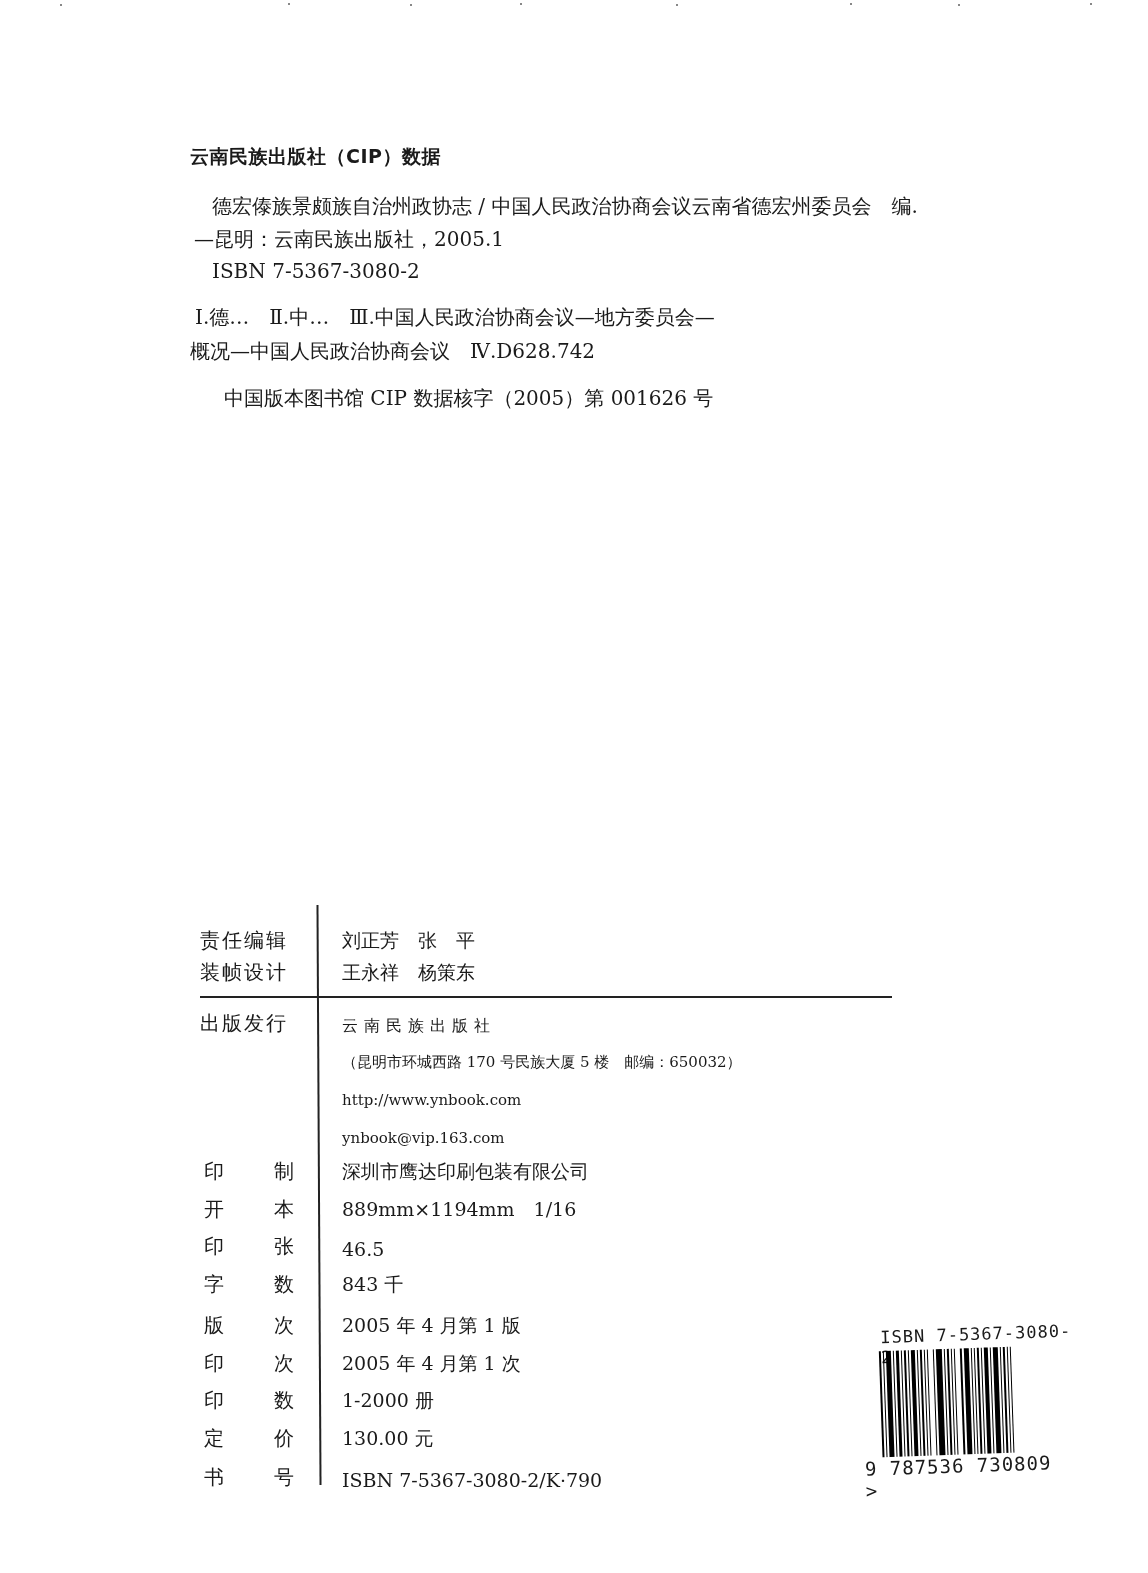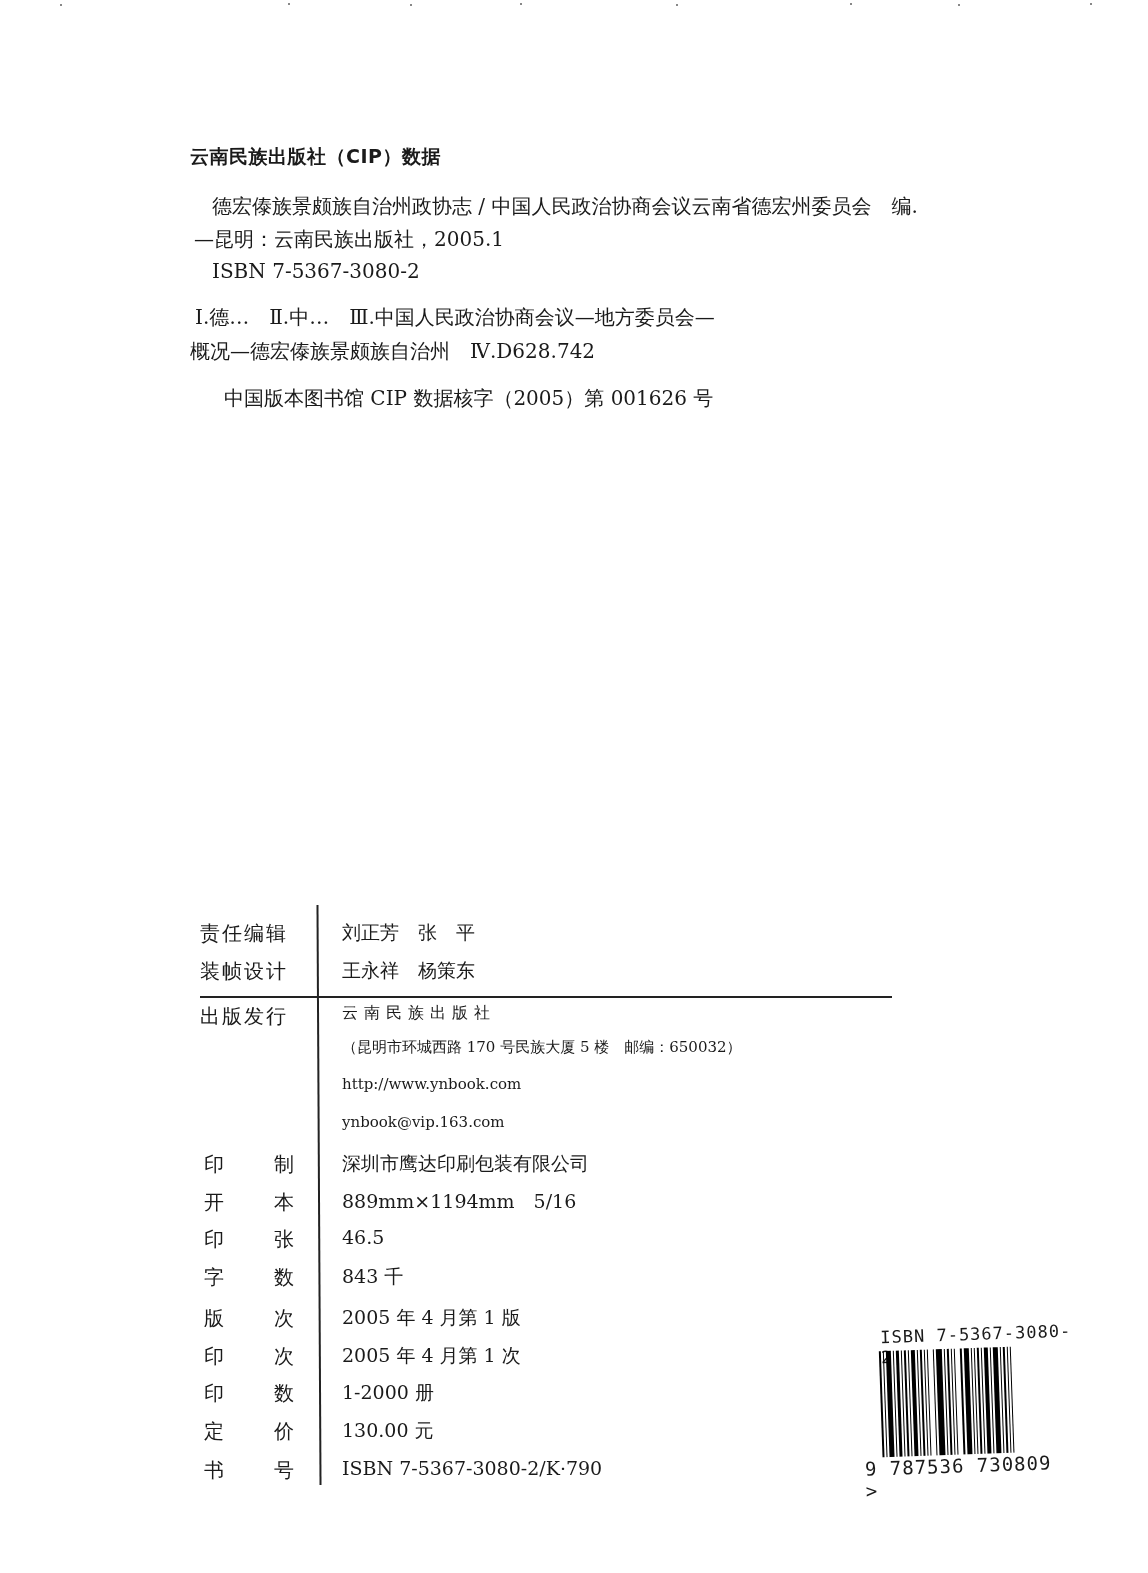--- a/index.html
+++ b/index.html
@@ -11,21 +11,21 @@
       position: absolute; left: 190px; top: 144px;
       font-family: "DejaVu Sans", sans-serif; font-weight: bold; font-size: 19px; letter-spacing: 0.5px;
     }
     .cip-line { position: absolute; font-size: 20px; white-space: nowrap; }
     .specks { position: absolute; top: 0; left: 0; width: 1148px; height: 12px; }
     .speck { position: absolute; width: 2px; height: 2px; background: #888; }
 
     .imprint { position: absolute; left: 200px; top: 905px; width: 700px; height: 590px; }
     .vline { position: absolute; left: 118px; top: 0; width: 1.5px; height: 580px; background: #222; transform: rotate(-0.3deg); }
     .hline { position: absolute; left: 0; top: 91px; width: 692px; height: 1.5px; background: #222; }
-    .row { position: absolute; left: 0; height: 34px; display: flex; align-items: flex-start; }
+    .row { position: absolute; left: 0; height: 34px; display: flex; align-items: flex-end; }
     .label { width: 100px; font-size: 20px; letter-spacing: 2px; }
     .label.spread { display: flex; justify-content: space-between; width: 92px; padding-left: 4px; }
     .value { position: absolute; left: 142px; font-size: 19px; white-space: nowrap; }
     .value.small { font-size: 15px; }
     .value.spaced { letter-spacing: 6px; font-size: 16px; }
 
     .barcode {
       position: absolute; left: 858px; top: 1328px; width: 215px; height: 165px;
       transform: rotate(-2deg); transform-origin: left top;
     }
@@ -46,32 +46,32 @@
   <div class="speck" style="left:850px;top:3px"></div>
   <div class="speck" style="left:958px;top:4px"></div>
   <div class="speck" style="left:1090px;top:3px"></div>
 </div>
 
 <div class="cip-title">云南民族出版社（CIP）数据</div>
 <div class="cip-line" style="left:212px;top:193px">德宏傣族景颇族自治州政协志 / 中国人民政治协商会议云南省德宏州委员会　编.</div>
 <div class="cip-line" style="left:194px;top:226px">—昆明：云南民族出版社，2005.1</div>
 <div class="cip-line" style="left:212px;top:259px">ISBN 7-5367-3080-2</div>
 <div class="cip-line" style="left:195px;top:304px">Ⅰ.德…　Ⅱ.中…　Ⅲ.中国人民政治协商会议—地方委员会—</div>
-<div class="cip-line" style="left:190px;top:338px">概况—德宏傣族景颇族自治州　Ⅳ.D628.742</div>
+<div class="cip-line" style="left:190px;top:338px">概况—中国人民政治协商会议　Ⅳ.D628.742</div>
 <div class="cip-line" style="left:224px;top:385px">中国版本图书馆 CIP 数据核字（2005）第 001626 号</div>
 
 <div class="imprint">
   <div class="vline"></div>
   <div class="hline"></div>
 
   <div class="row" style="top:15px">
     <span class="label">责任编辑</span>
     <span class="value">刘正芳　张　平</span>
   </div>
-  <div class="row" style="top:53px">
+  <div class="row" style="top:47px">
     <span class="label">装帧设计</span>
     <span class="value">王永祥　杨策东</span>
   </div>
   <div class="row" style="top:98px">
     <span class="label">出版发行</span>
     <span class="value spaced">云南民族出版社</span>
   </div>
   <div class="row" style="top:133px">
     <span class="value small">（昆明市环城西路 170 号民族大厦 5 楼　邮编：650032）</span>
   </div>
@@ -87,21 +87,21 @@
         <span>印</span>
         <span>制</span>
       </span>
     <span class="value">深圳市鹰达印刷包装有限公司</span>
   </div>
   <div class="row" style="top:284px">
     <span class="label spread">
         <span>开</span>
         <span>本</span>
       </span>
-    <span class="value">889mm×1194mm　5/16</span>
+    <span class="value">889mm×1194mm　1/16</span>
   </div>
   <div class="row" style="top:321px">
     <span class="label spread">
         <span>印</span>
         <span>张</span>
       </span>
     <span class="value">46.5</span>
   </div>
   <div class="row" style="top:359px">
     <span class="label spread">

